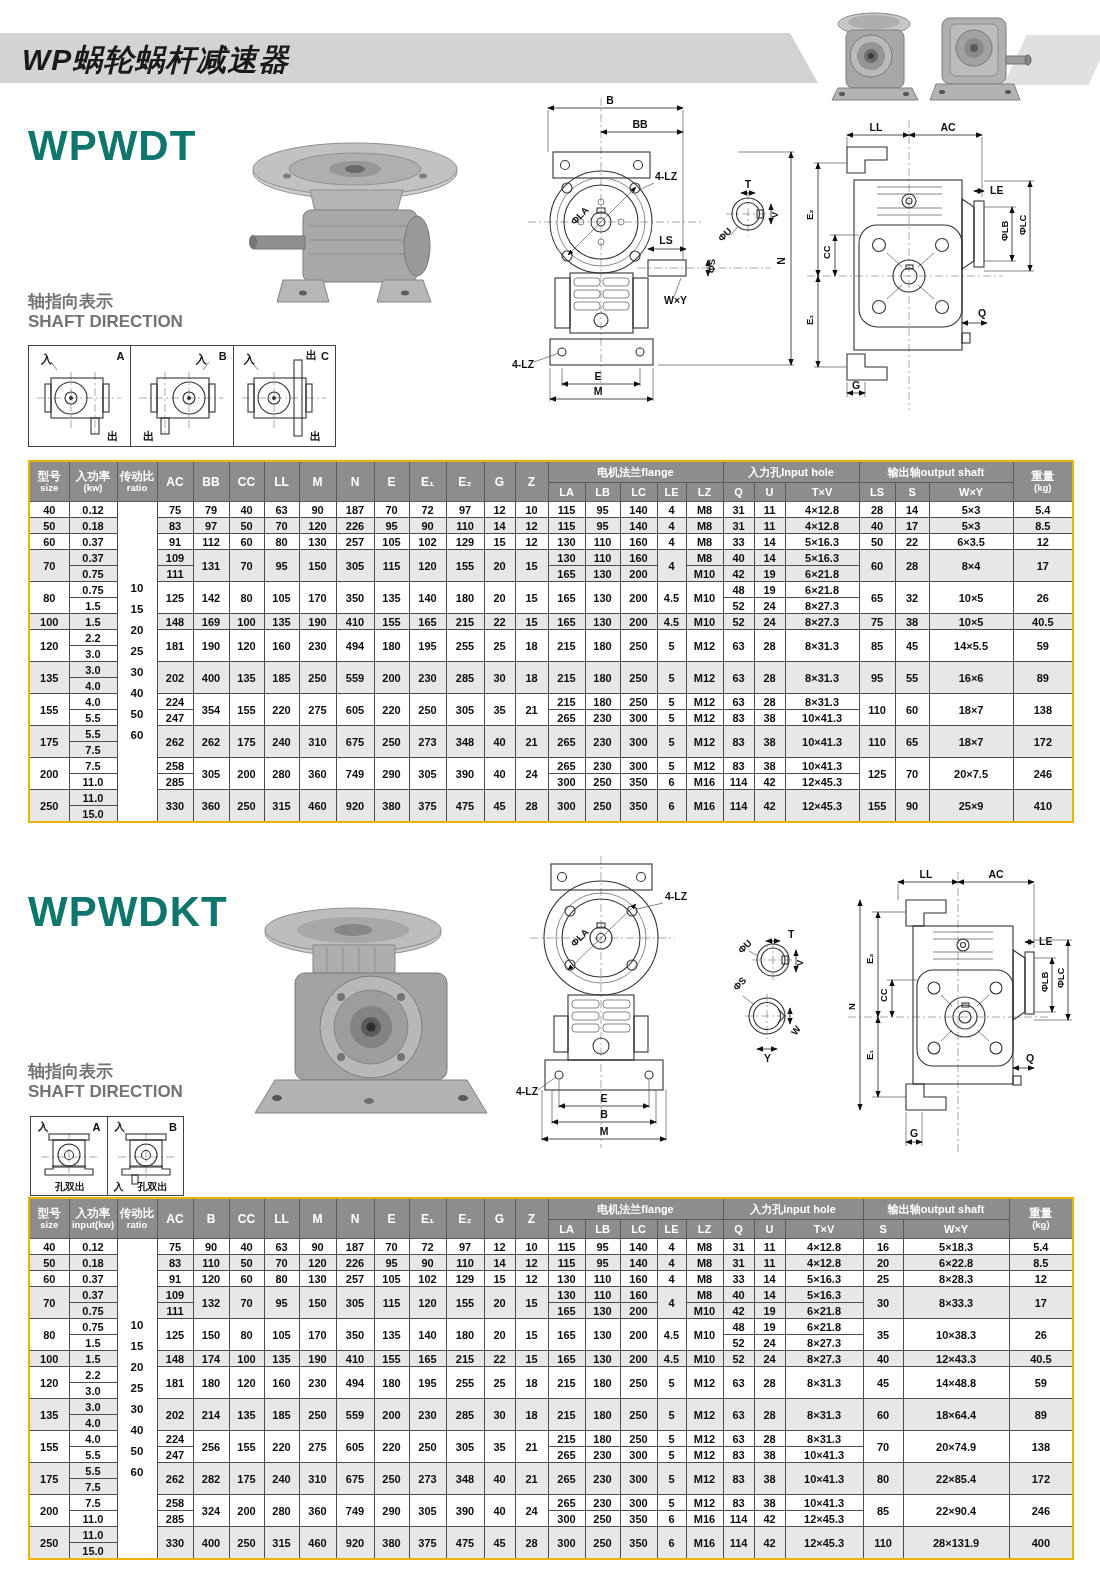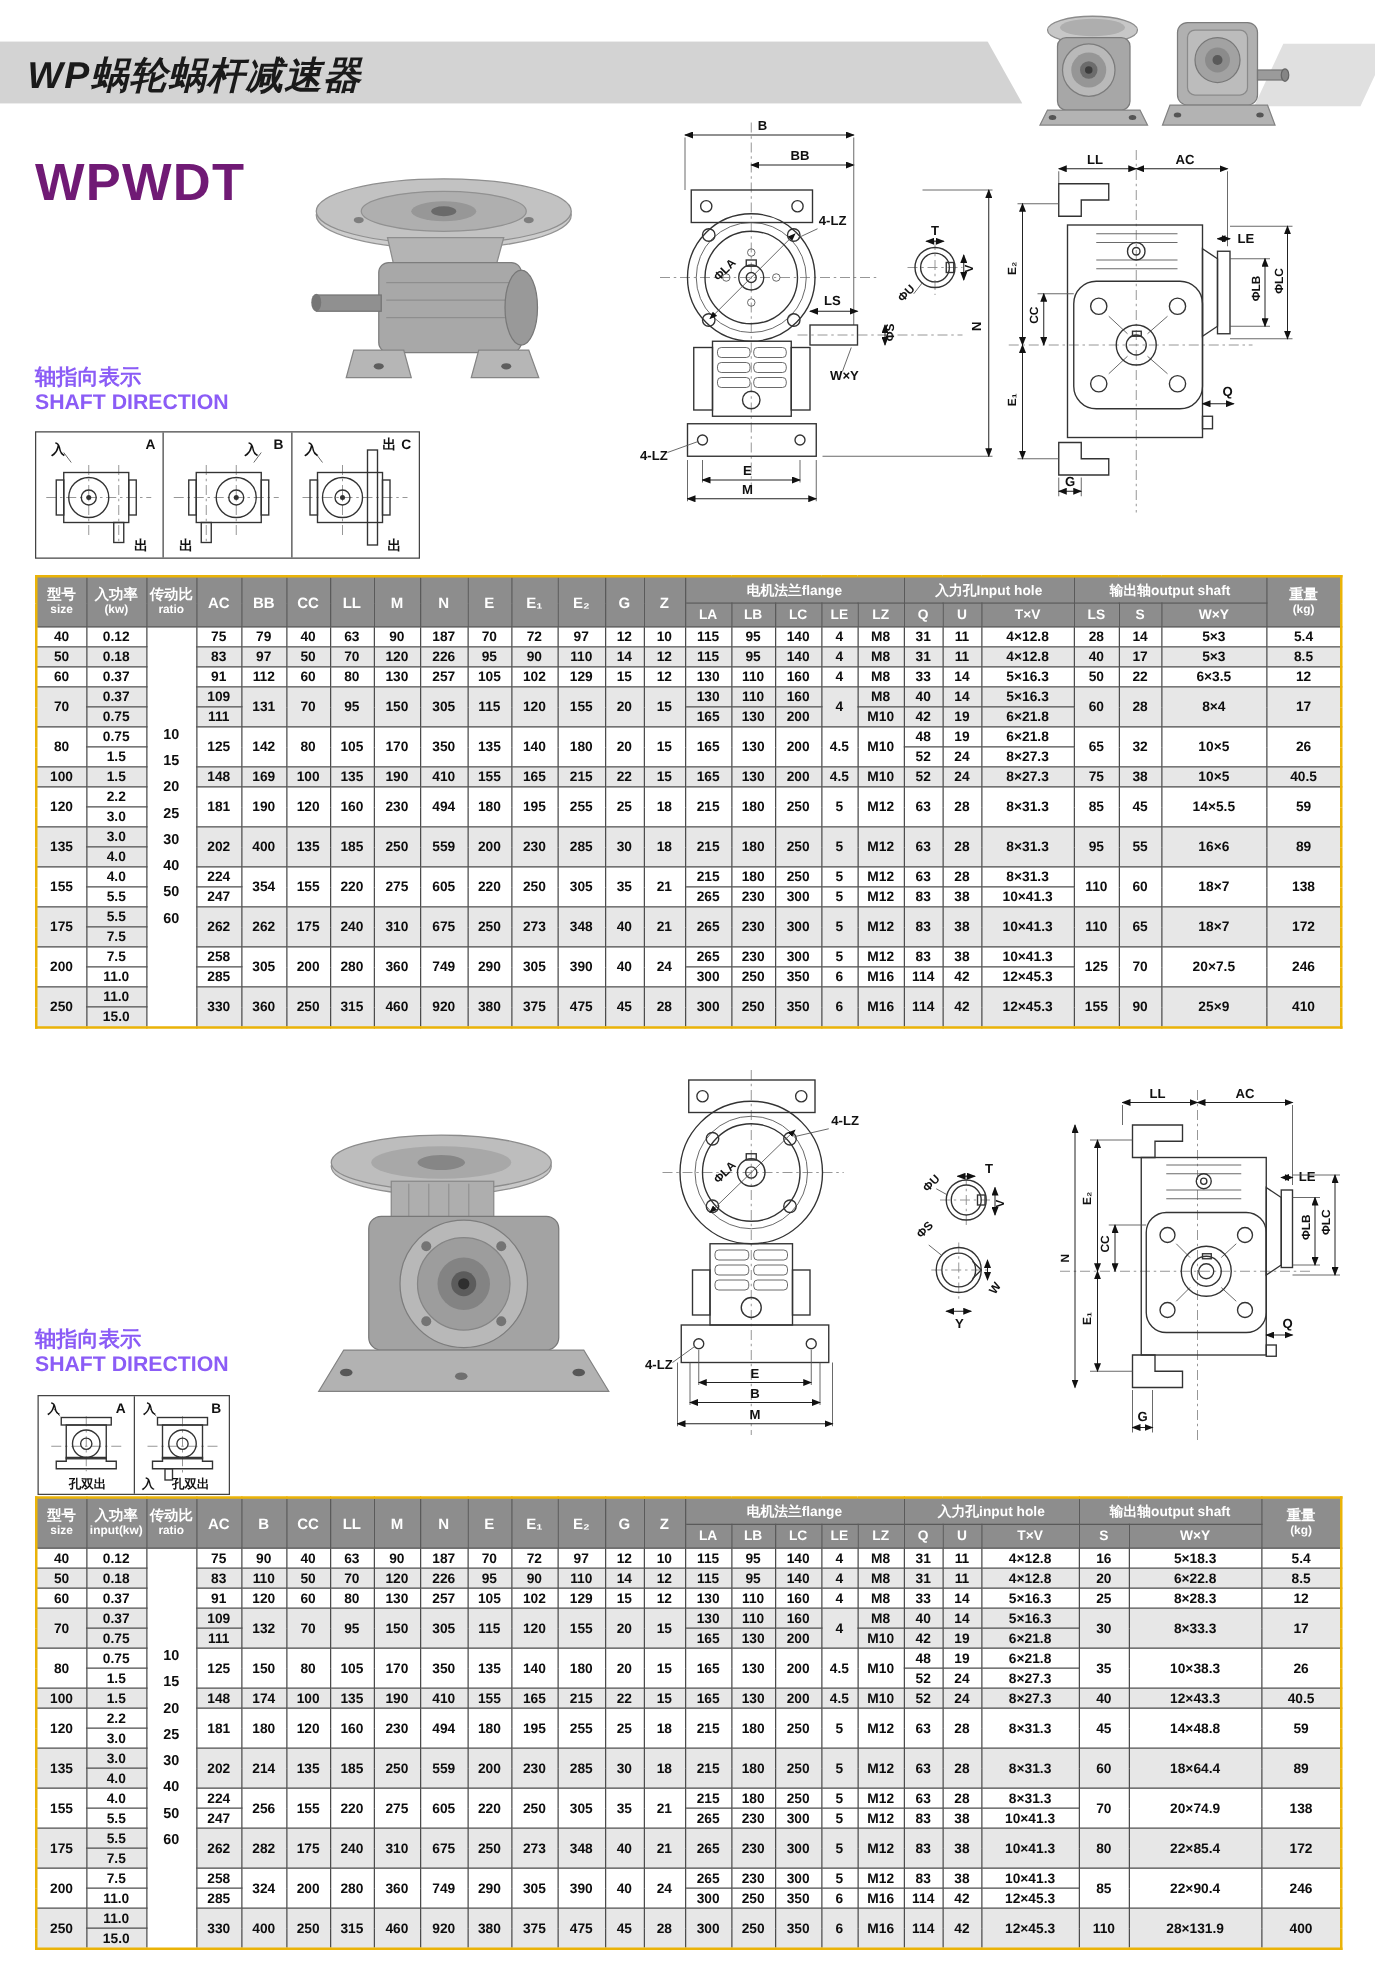--- a/index.html
+++ b/index.html
@@ -5,22 +5,22 @@
   html,body{margin:0;padding:0;background:#fff;}
   #page{position:relative;width:1100px;height:1583px;background:#fff;overflow:hidden;
         font-family:"Liberation Sans","DejaVu Sans",sans-serif;color:#111;}
   .abs{position:absolute;}
   
   .banner{left:0;top:33px;width:818px;height:50px;background:#d3d3d3;
           clip-path:polygon(0 0,calc(100% - 28px) 0,100% 100%,0 100%);}
   .banner-title{left:22px;top:40px;font-size:30px;font-weight:bold;font-style:italic;letter-spacing:1px;color:#1a1a1a;}
   .deco-para{background:#e0e0e0;transform:skewX(-25deg);}
   
-  .sec-title{font-size:42px;font-weight:800;letter-spacing:1px;color:#701a75;}
-  .shaft-note{font-size:17px;font-weight:bold;line-height:20px;color:#8b5cf6;}
+  .sec-title{font-size:42px;font-weight:800;letter-spacing:1px;color:#0f766e;}
+  .shaft-note{font-size:17px;font-weight:bold;line-height:20px;color:#737373;}
   
   .sd-box{display:flex;border:1px solid #444;background:#fff;}
   .sd-cell{position:relative;border-right:1px solid #444;flex:1;}
   .sd-cell:last-child{border-right:none;}
   .sd-letter{position:absolute;top:4px;right:6px;font-size:11px;font-weight:bold;}
   .sd-lbl{position:absolute;font-size:11px;font-weight:bold;}
   
   .spec{border-collapse:collapse;table-layout:fixed;width:1044px;border:2px solid #eab308;}
   .spec th{background:#8d8d8d;color:#fff;border:1px solid #5a5a5a;font-weight:bold;padding:0;height:20px;}
   .spec .h-zh{font-size:11.5px;line-height:13px;}
@@ -778,20 +778,21 @@
             <td rowspan="2">25×9</td>
             <td rowspan="2">410</td>
           </tr>
           <tr class="alt">
             <td>15.0</td>
           </tr>
         </tbody>
       </table>
     </div>
 
+  <div class="abs sec-title" style="left:28px;top:888px;">WPWDKT</div>
 
   <svg class="abs" style="left:235px;top:895px;" width="275" height="225" viewBox="0 0 275 225">
     <ellipse cx="118" cy="38" rx="88" ry="23" fill="#c8c8c8" stroke="#909090"></ellipse>
     <ellipse cx="118" cy="35" rx="88" ry="22" fill="#bdbdbd" stroke="#8c8c8c"></ellipse>
     <ellipse cx="118" cy="35" rx="56" ry="13" fill="#a8a8a8"></ellipse>
     <ellipse cx="118" cy="35" rx="19" ry="6" fill="#868686"></ellipse>
     <rect x="78" y="50" width="82" height="32" fill="#aeaeae" stroke="#888"></rect>
     <line x1="92" y1="52" x2="92" y2="80" stroke="#939393"></line>
       <line x1="108" y1="52" x2="108" y2="80" stroke="#939393"></line>
     <line x1="124" y1="52" x2="124" y2="80" stroke="#939393"></line>

